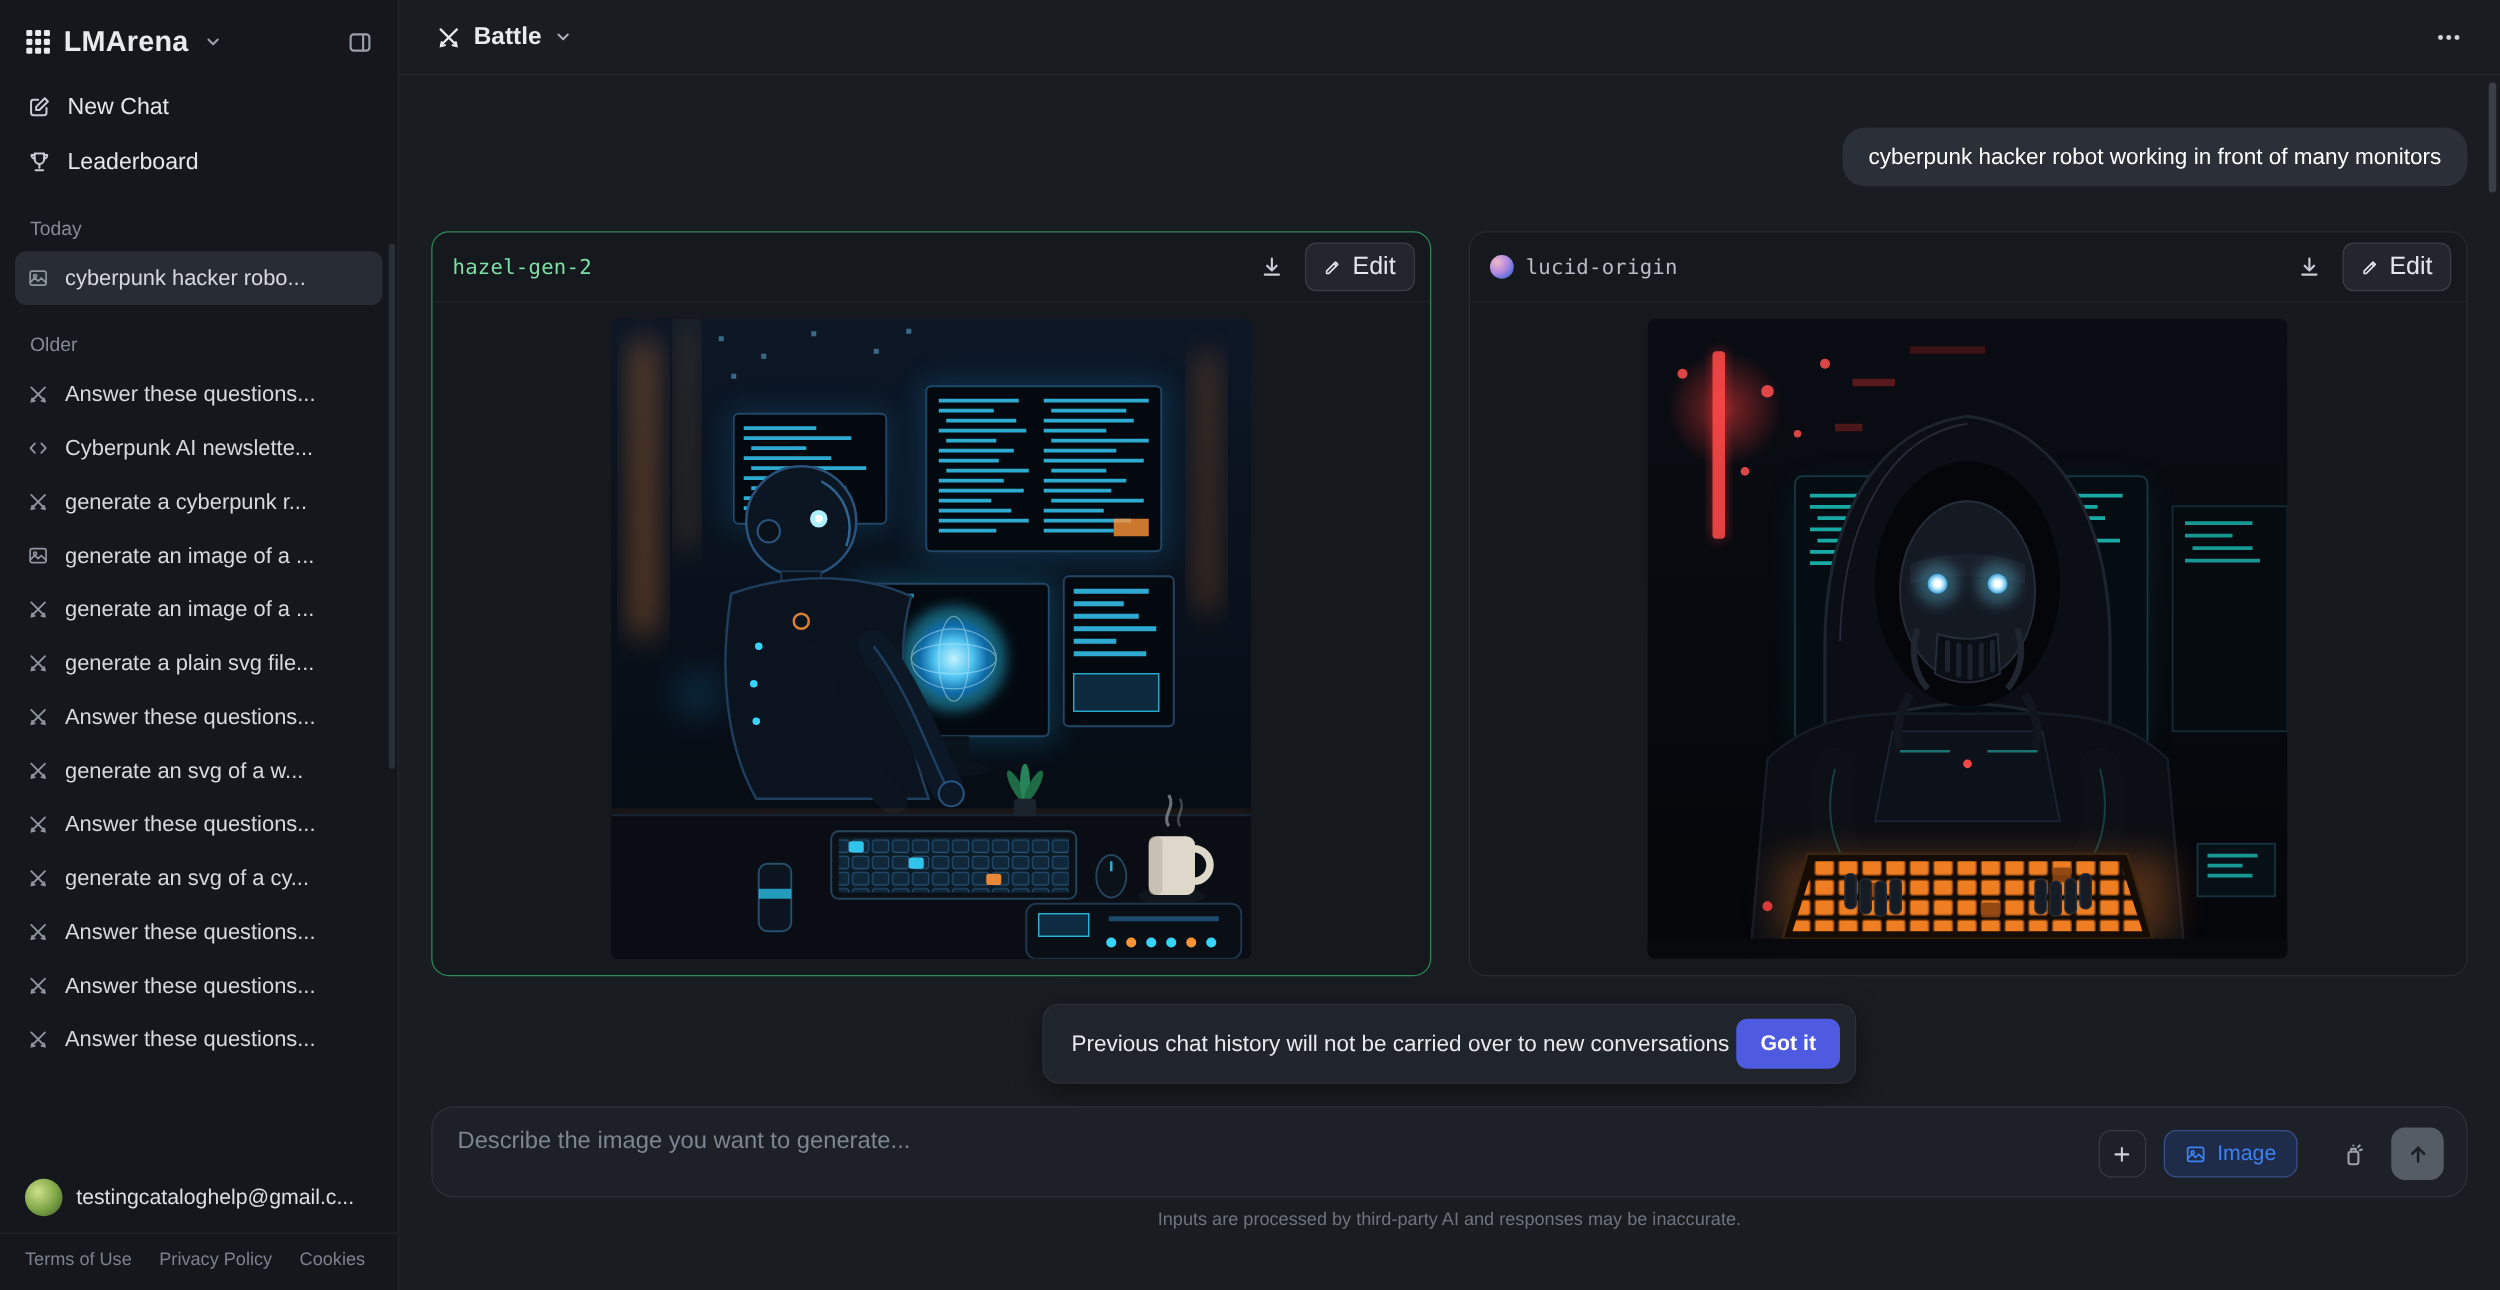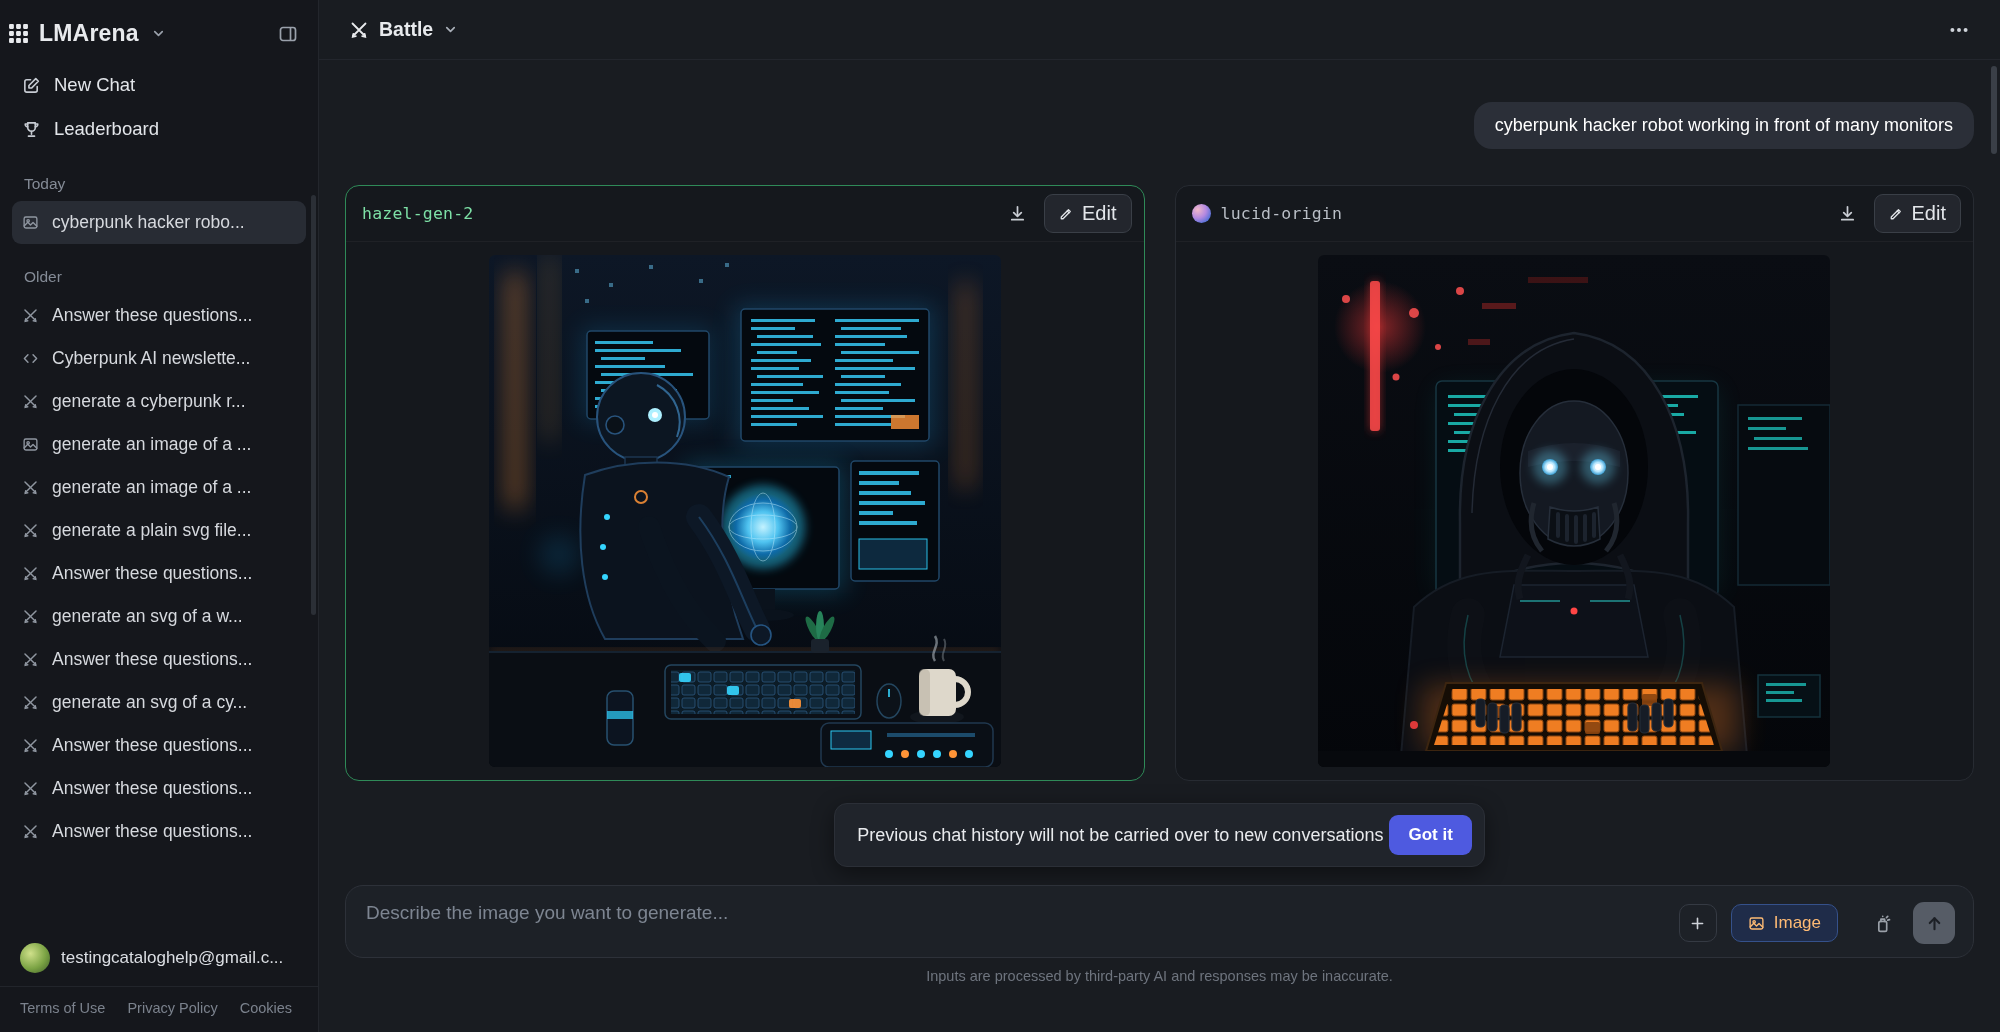--- a/index.html
+++ b/index.html
@@ -10,21 +10,21 @@
     display:flex;
   }
   svg { display:block; }
 
   
   .sidebar {
     width:319px; min-width:319px; height:100%;
     background:#15171c; border-right:1px solid #23262c;
     display:flex; flex-direction:column; position:relative;
   }
-  .sb-header { display:flex; align-items:center; padding:20px 20px 14px 8px; }
+  .sb-header { display:flex; align-items:center; padding:20px 20px 14px 20px; }
   .logo-wrap { display:flex; align-items:center; gap:10px; cursor:pointer; }
   .logo-grid { color:#e8eaed; }
   .logo-text { font-size:23px; font-weight:700; letter-spacing:.2px; }
   .logo-chev { color:#9aa1ab; margin-left:2px; }
   .collapse-btn { margin-left:auto; color:#9aa1ab; cursor:pointer; }
 
   .sb-nav { padding:2px 12px 0 12px; }
   .nav-item {
     display:flex; align-items:center; gap:13px;
     padding:11px 10px; border-radius:9px; font-size:18.5px; color:#e3e6ea;
@@ -129,21 +129,21 @@
   }
   .composer textarea::placeholder { color:#7d8591; }
   .composer-row { display:flex; align-items:center; gap:14px; }
   .plus-btn {
     width:38px; height:38px; border:1px solid #353a43; border-radius:10px;
     background:transparent; color:#cfd3da; display:flex; align-items:center; justify-content:center;
     cursor:pointer;
   }
   .image-btn {
     display:flex; align-items:center; gap:9px;
-    background:#1f2c49; border:1px solid #35518b; color:#fdba74;
+    background:#1f2c49; border:1px solid #35518b; color:#3b82f6;
     border-radius:10px; padding:8px 16px; font-size:17px; cursor:pointer;
     font-family:"Liberation Sans", sans-serif;
   }
   .composer-spacer { flex:1; }
   .spray-btn { color:#9aa0a8; padding:6px; cursor:pointer; display:flex; }
   .send-btn {
     width:42px; height:42px; border-radius:11px; border:none;
     background:#565c66; color:#1d2026; display:flex; align-items:center; justify-content:center;
     cursor:pointer;
   }

